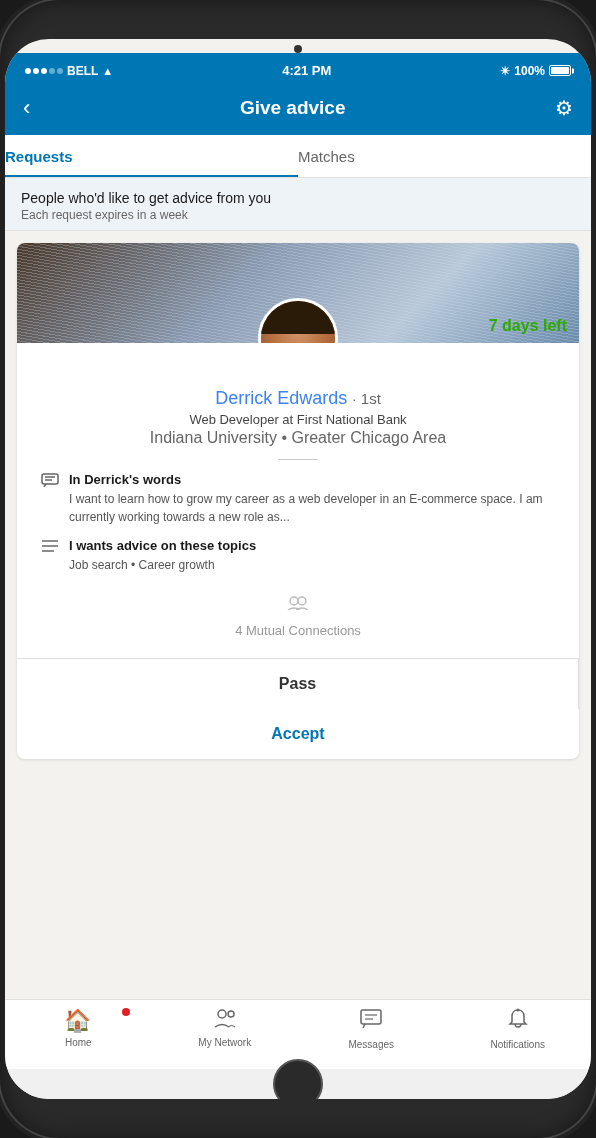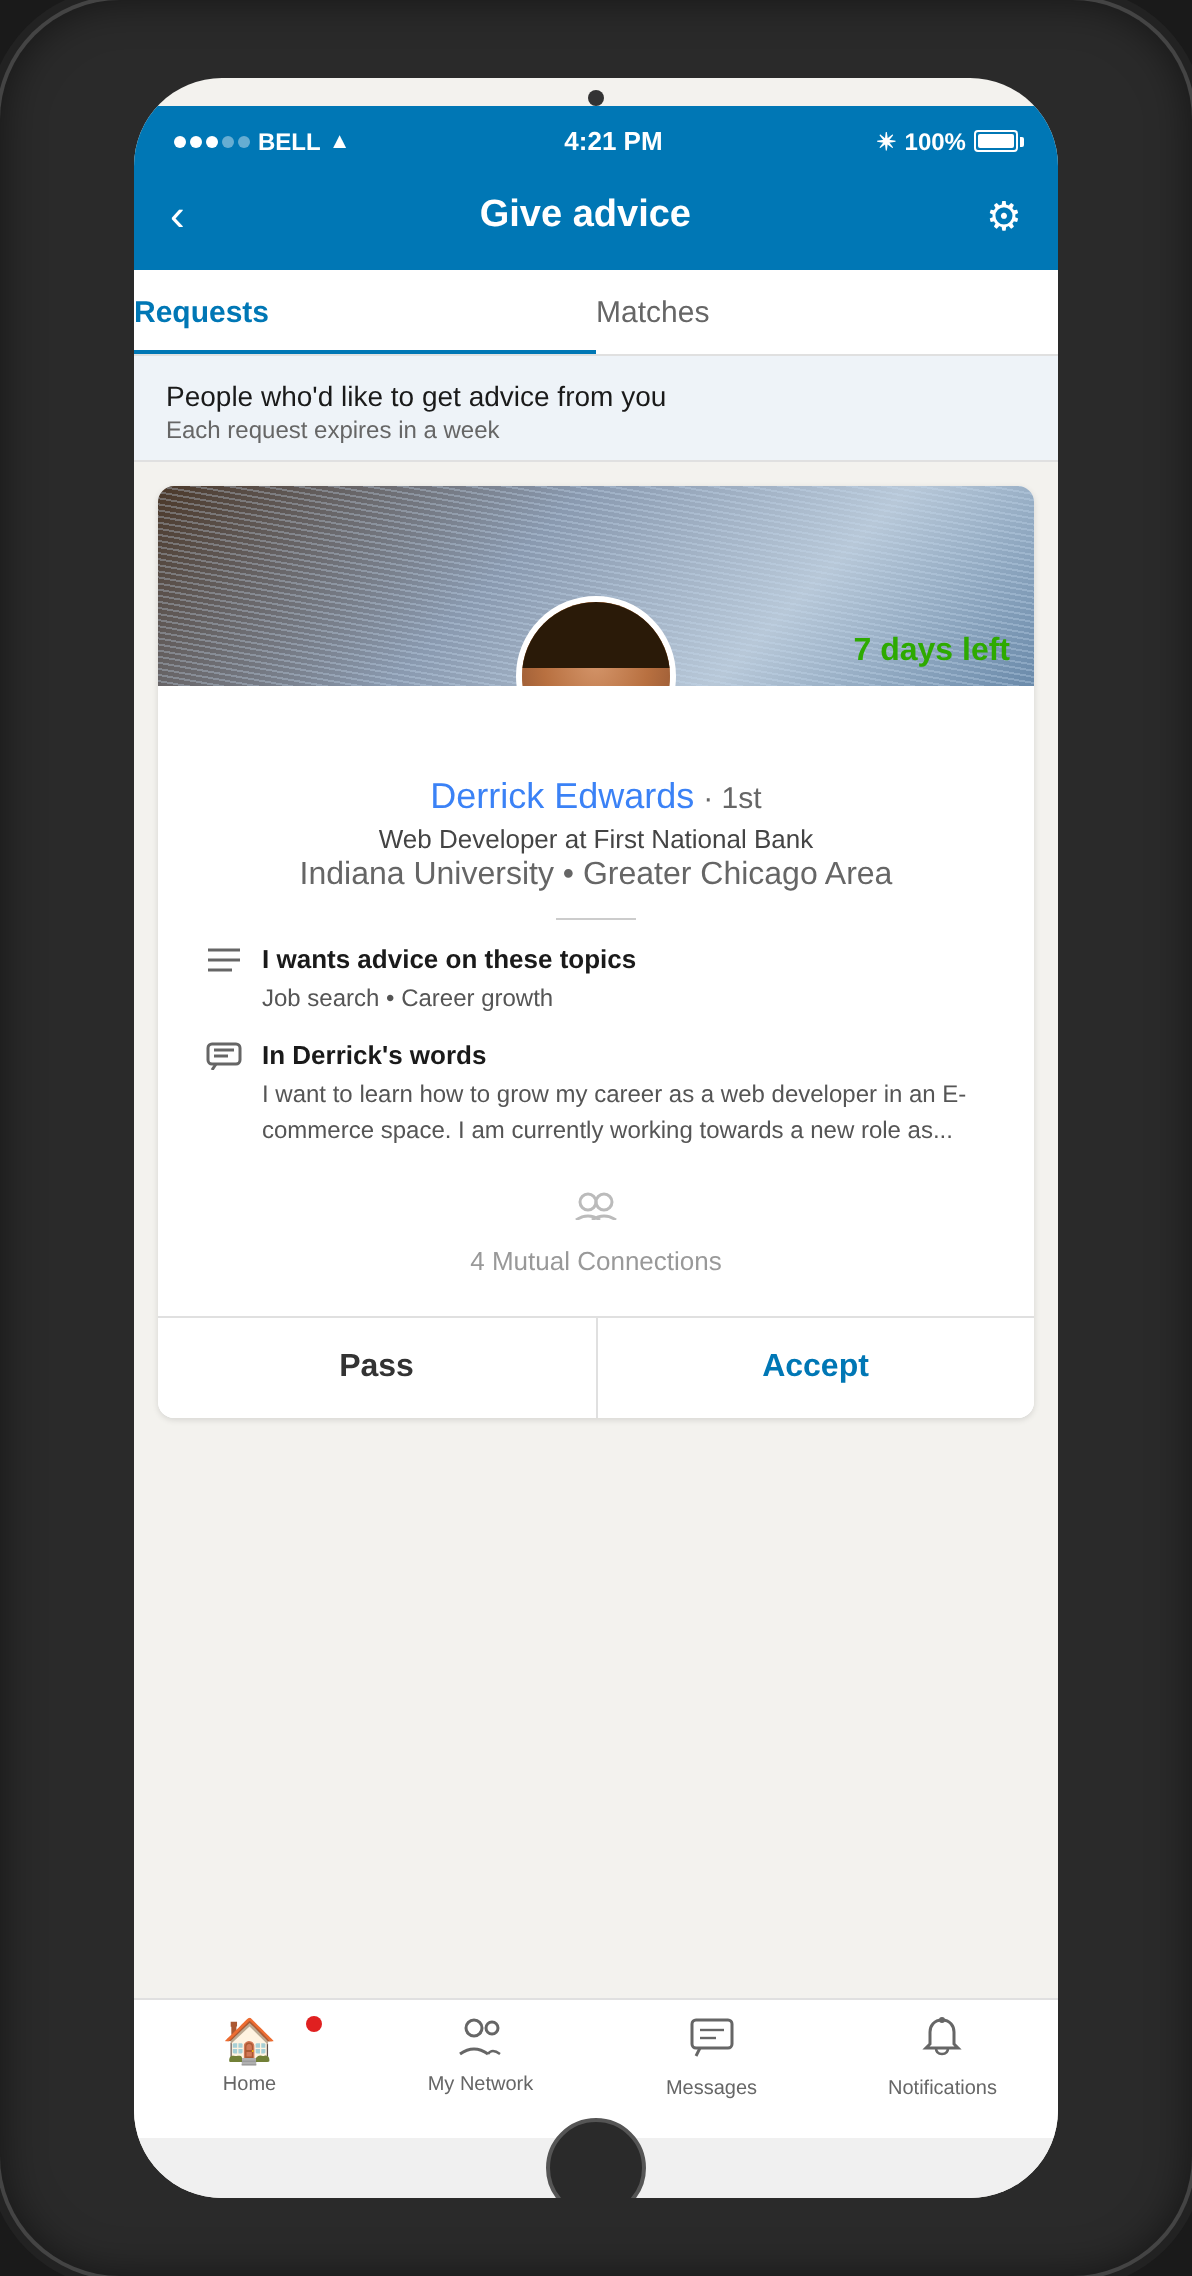--- a/index.html
+++ b/index.html
@@ -16,21 +16,21 @@
       height: 1138px;
       background: #2a2a2a;
       border-radius: 60px;
       display: flex;
       justify-content: center;
       align-items: center;
       box-shadow: 0 0 0 2px #444, 0 0 0 6px #222, inset 0 0 20px rgba(0,0,0,0.5);
       position: relative;
     }
     .phone-inner {
-      width: 462px;
+      width: 586px;
       height: 1060px;
       background: #f3f2ee;
       border-radius: 44px;
       overflow: hidden;
       display: flex;
       flex-direction: column;
       position: relative;
     }
     
     .phone-outer::before {
@@ -259,20 +259,21 @@
       color: #999;
       font-size: 13px;
       padding: 8px 8px;
       flex-direction: column;
     }
     .mutual-icon { font-size: 18px; }
     
     .action-bar {
       display: flex;
       border-top: 1px solid #e0e0e0;
+      flex-direction: column;
     }
     .action-btn {
       flex: 1;
       padding: 16px;
       text-align: center;
       font-size: 16px;
       font-weight: 600;
       cursor: pointer;
       border: none;
       background: white;
@@ -395,50 +396,50 @@
           <div>
             <span class="person-name">Derrick Edwards</span>
             <span class="connection-badge">· 1st</span>
           </div>
           <div class="person-title">Web Developer at First National Bank</div>
           <div class="person-location">Indiana University • Greater Chicago Area</div>
 
           <div class="divider"></div>
 
           <div class="info-section">
-
-            <div class="info-row">
-              <span class="info-icon">
-                <svg width="18" height="14" viewBox="0 0 18 14" fill="none" xmlns="http://www.w3.org/2000/svg">
-                  <line x1="1" y1="2" x2="17" y2="2" stroke="#666" stroke-width="1.5"></line>
-                  <line x1="1" y1="7" x2="17" y2="7" stroke="#666" stroke-width="1.5"></line>
-                  <line x1="1" y1="12" x2="13" y2="12" stroke="#666" stroke-width="1.5"></line>
-                </svg>
-              </span>
-              <div class="info-content">
-                <div class="info-title">I wants advice on these topics</div>
-                <div class="info-text">Job search • Career growth</div>
-              </div>
-            </div>
 
             <div class="info-row">
               <span class="info-icon">
                 <svg width="18" height="14" viewBox="0 0 18 14" fill="none" xmlns="http://www.w3.org/2000/svg">
                   <rect x="1" y="1" width="16" height="10" rx="2" stroke="#666" stroke-width="1.5" fill="none"></rect>
                   <line x1="4" y1="4" x2="14" y2="4" stroke="#666" stroke-width="1.5"></line>
                   <line x1="4" y1="7" x2="11" y2="7" stroke="#666" stroke-width="1.5"></line>
                   <path d="M5 11 L3 14" stroke="#666" stroke-width="1.5"></path>
                 </svg>
               </span>
               <div class="info-content">
                 <div class="info-title">In Derrick's words</div>
                 <div class="info-text">I want to learn how to grow my career as a web developer in an E-commerce space. I am currently working towards a new role as...</div>
               </div>
             </div>
 
+            <div class="info-row">
+              <span class="info-icon">
+                <svg width="18" height="14" viewBox="0 0 18 14" fill="none" xmlns="http://www.w3.org/2000/svg">
+                  <line x1="1" y1="2" x2="17" y2="2" stroke="#666" stroke-width="1.5"></line>
+                  <line x1="1" y1="7" x2="17" y2="7" stroke="#666" stroke-width="1.5"></line>
+                  <line x1="1" y1="12" x2="13" y2="12" stroke="#666" stroke-width="1.5"></line>
+                </svg>
+              </span>
+              <div class="info-content">
+                <div class="info-title">I wants advice on these topics</div>
+                <div class="info-text">Job search • Career growth</div>
+              </div>
+            </div>
+
             <div class="mutual-row">
               <span class="mutual-icon">
                 <svg width="22" height="14" viewBox="0 0 22 14" fill="none" xmlns="http://www.w3.org/2000/svg">
                   <circle cx="7" cy="5" r="4" stroke="#bbb" stroke-width="1.5" fill="none"></circle>
                   <circle cx="15" cy="5" r="4" stroke="#bbb" stroke-width="1.5" fill="none"></circle>
                   <path d="M1 14 Q7 10 13 14" stroke="#bbb" stroke-width="1.5" fill="none"></path>
                   <path d="M9 14 Q15 10 21 14" stroke="#bbb" stroke-width="1.5" fill="none"></path>
                 </svg>
               </span>
               <span>4 Mutual Connections</span>

